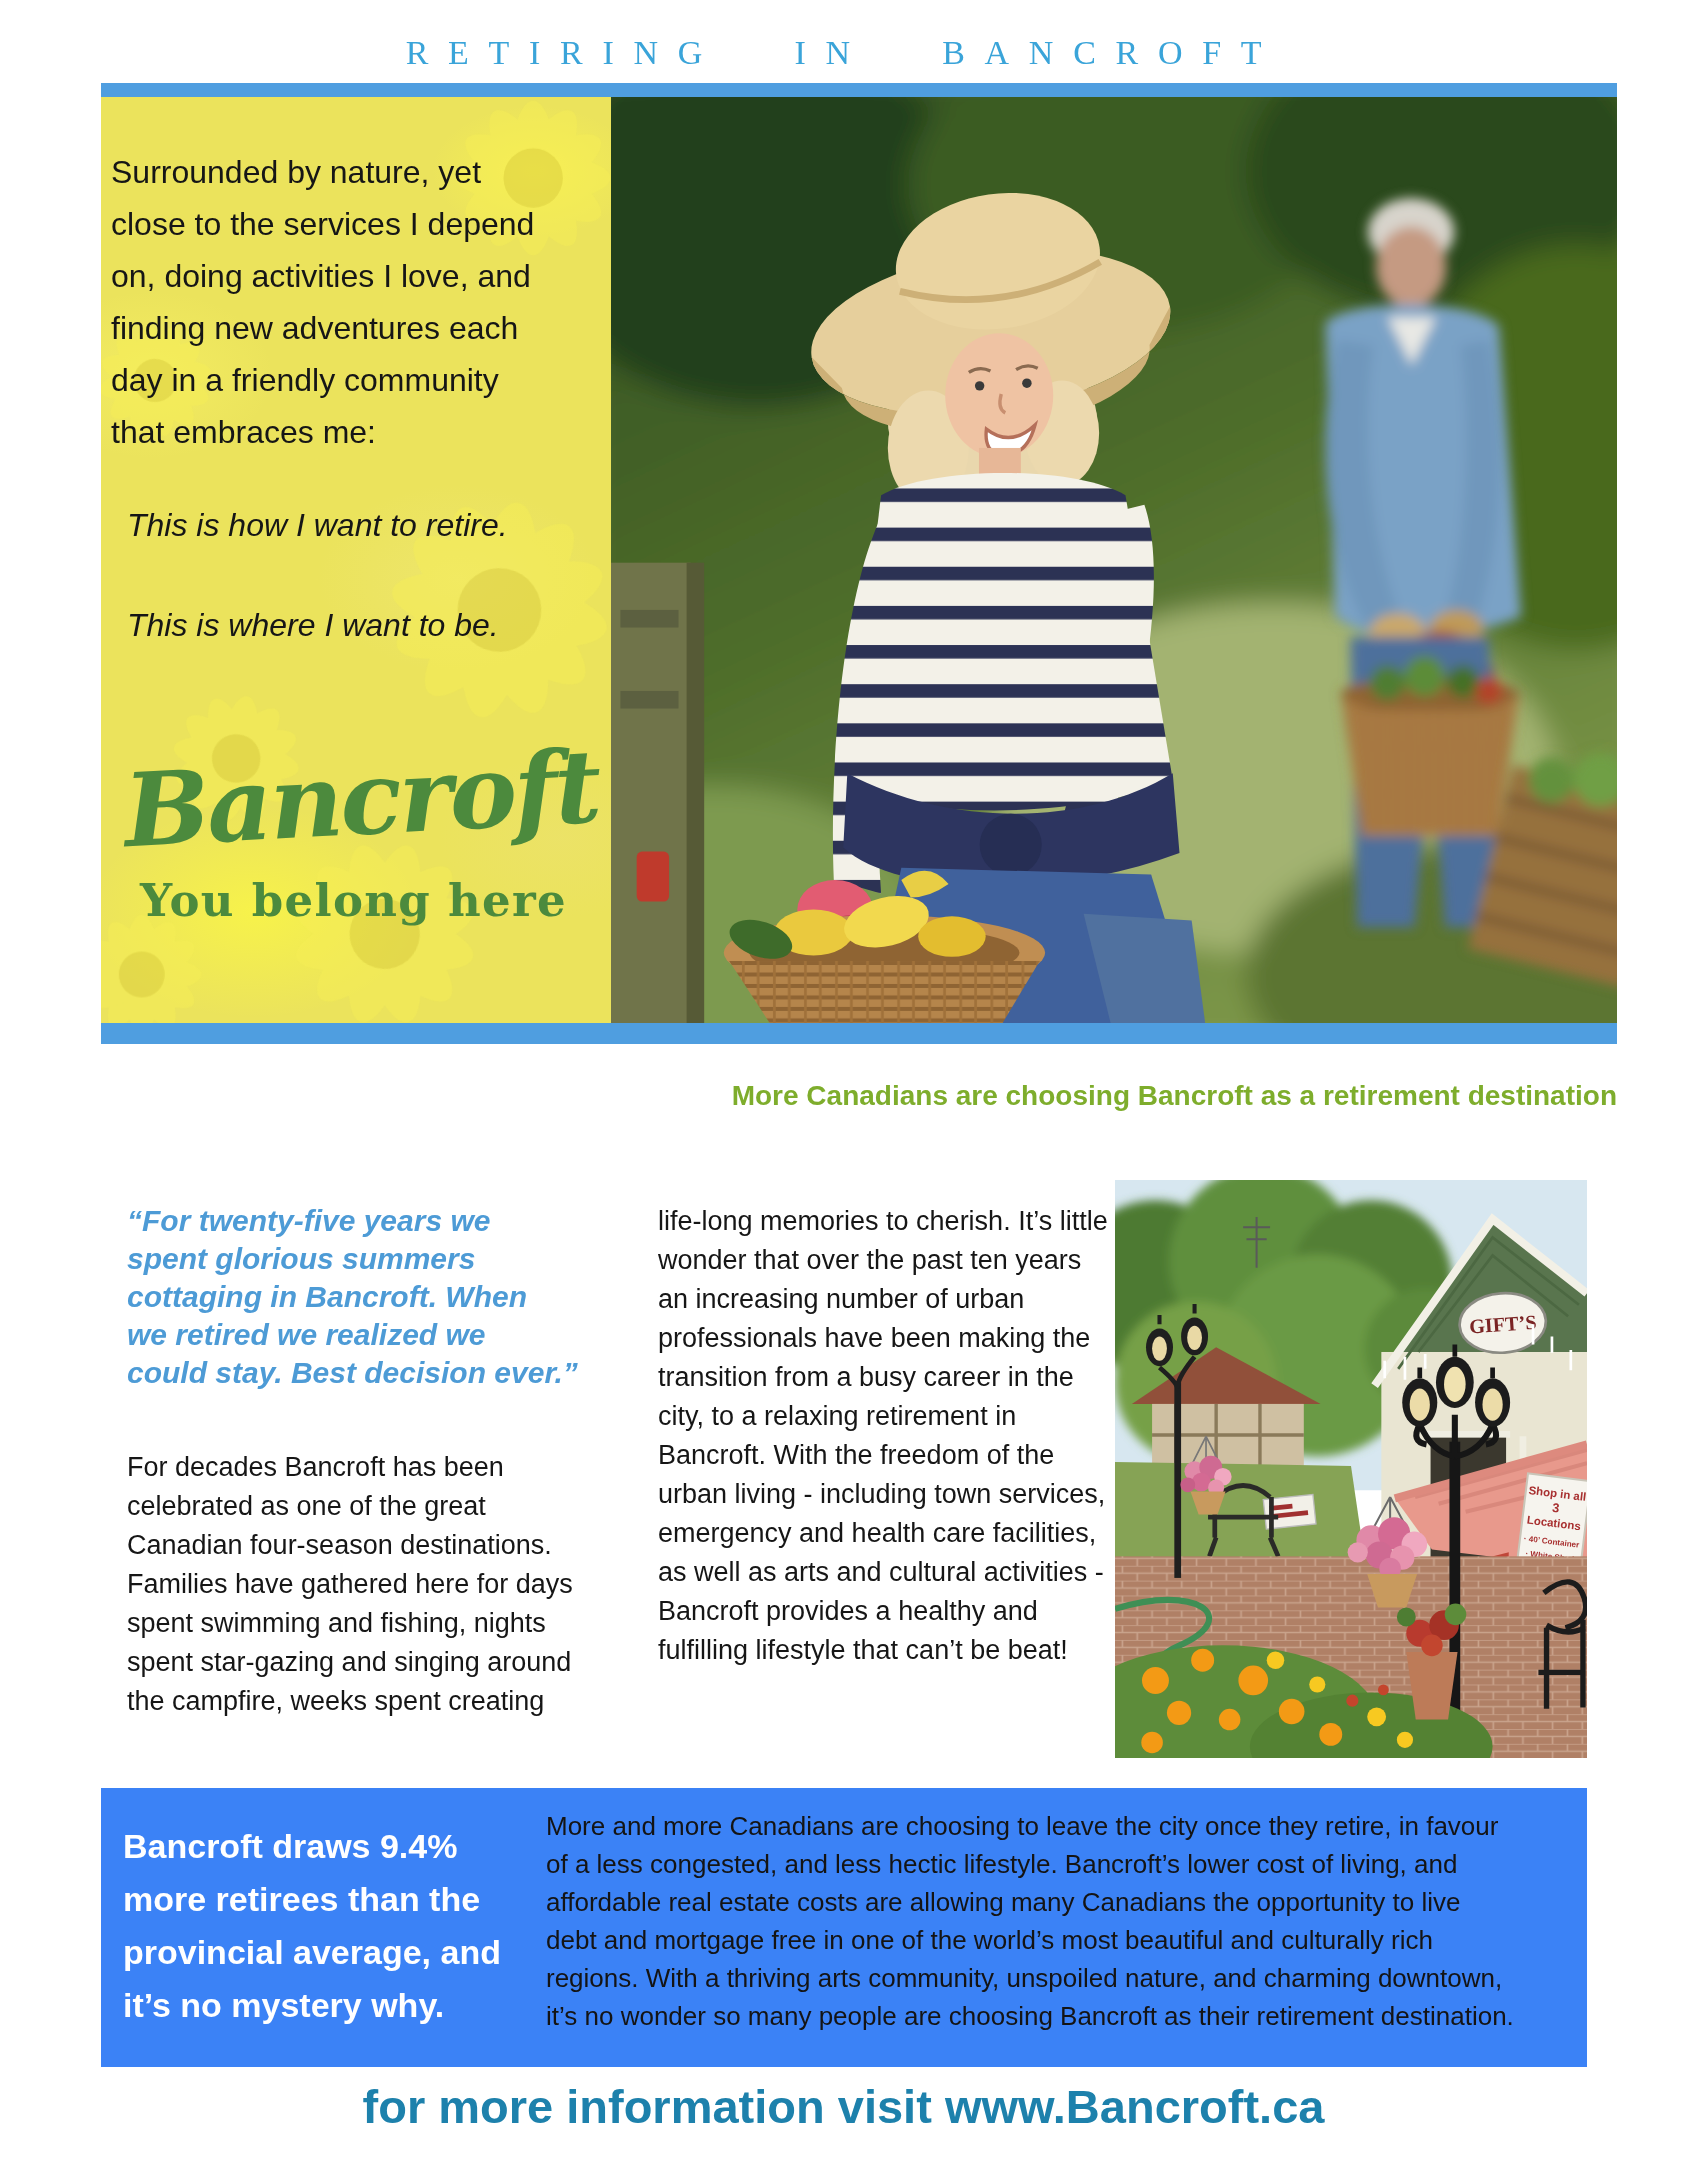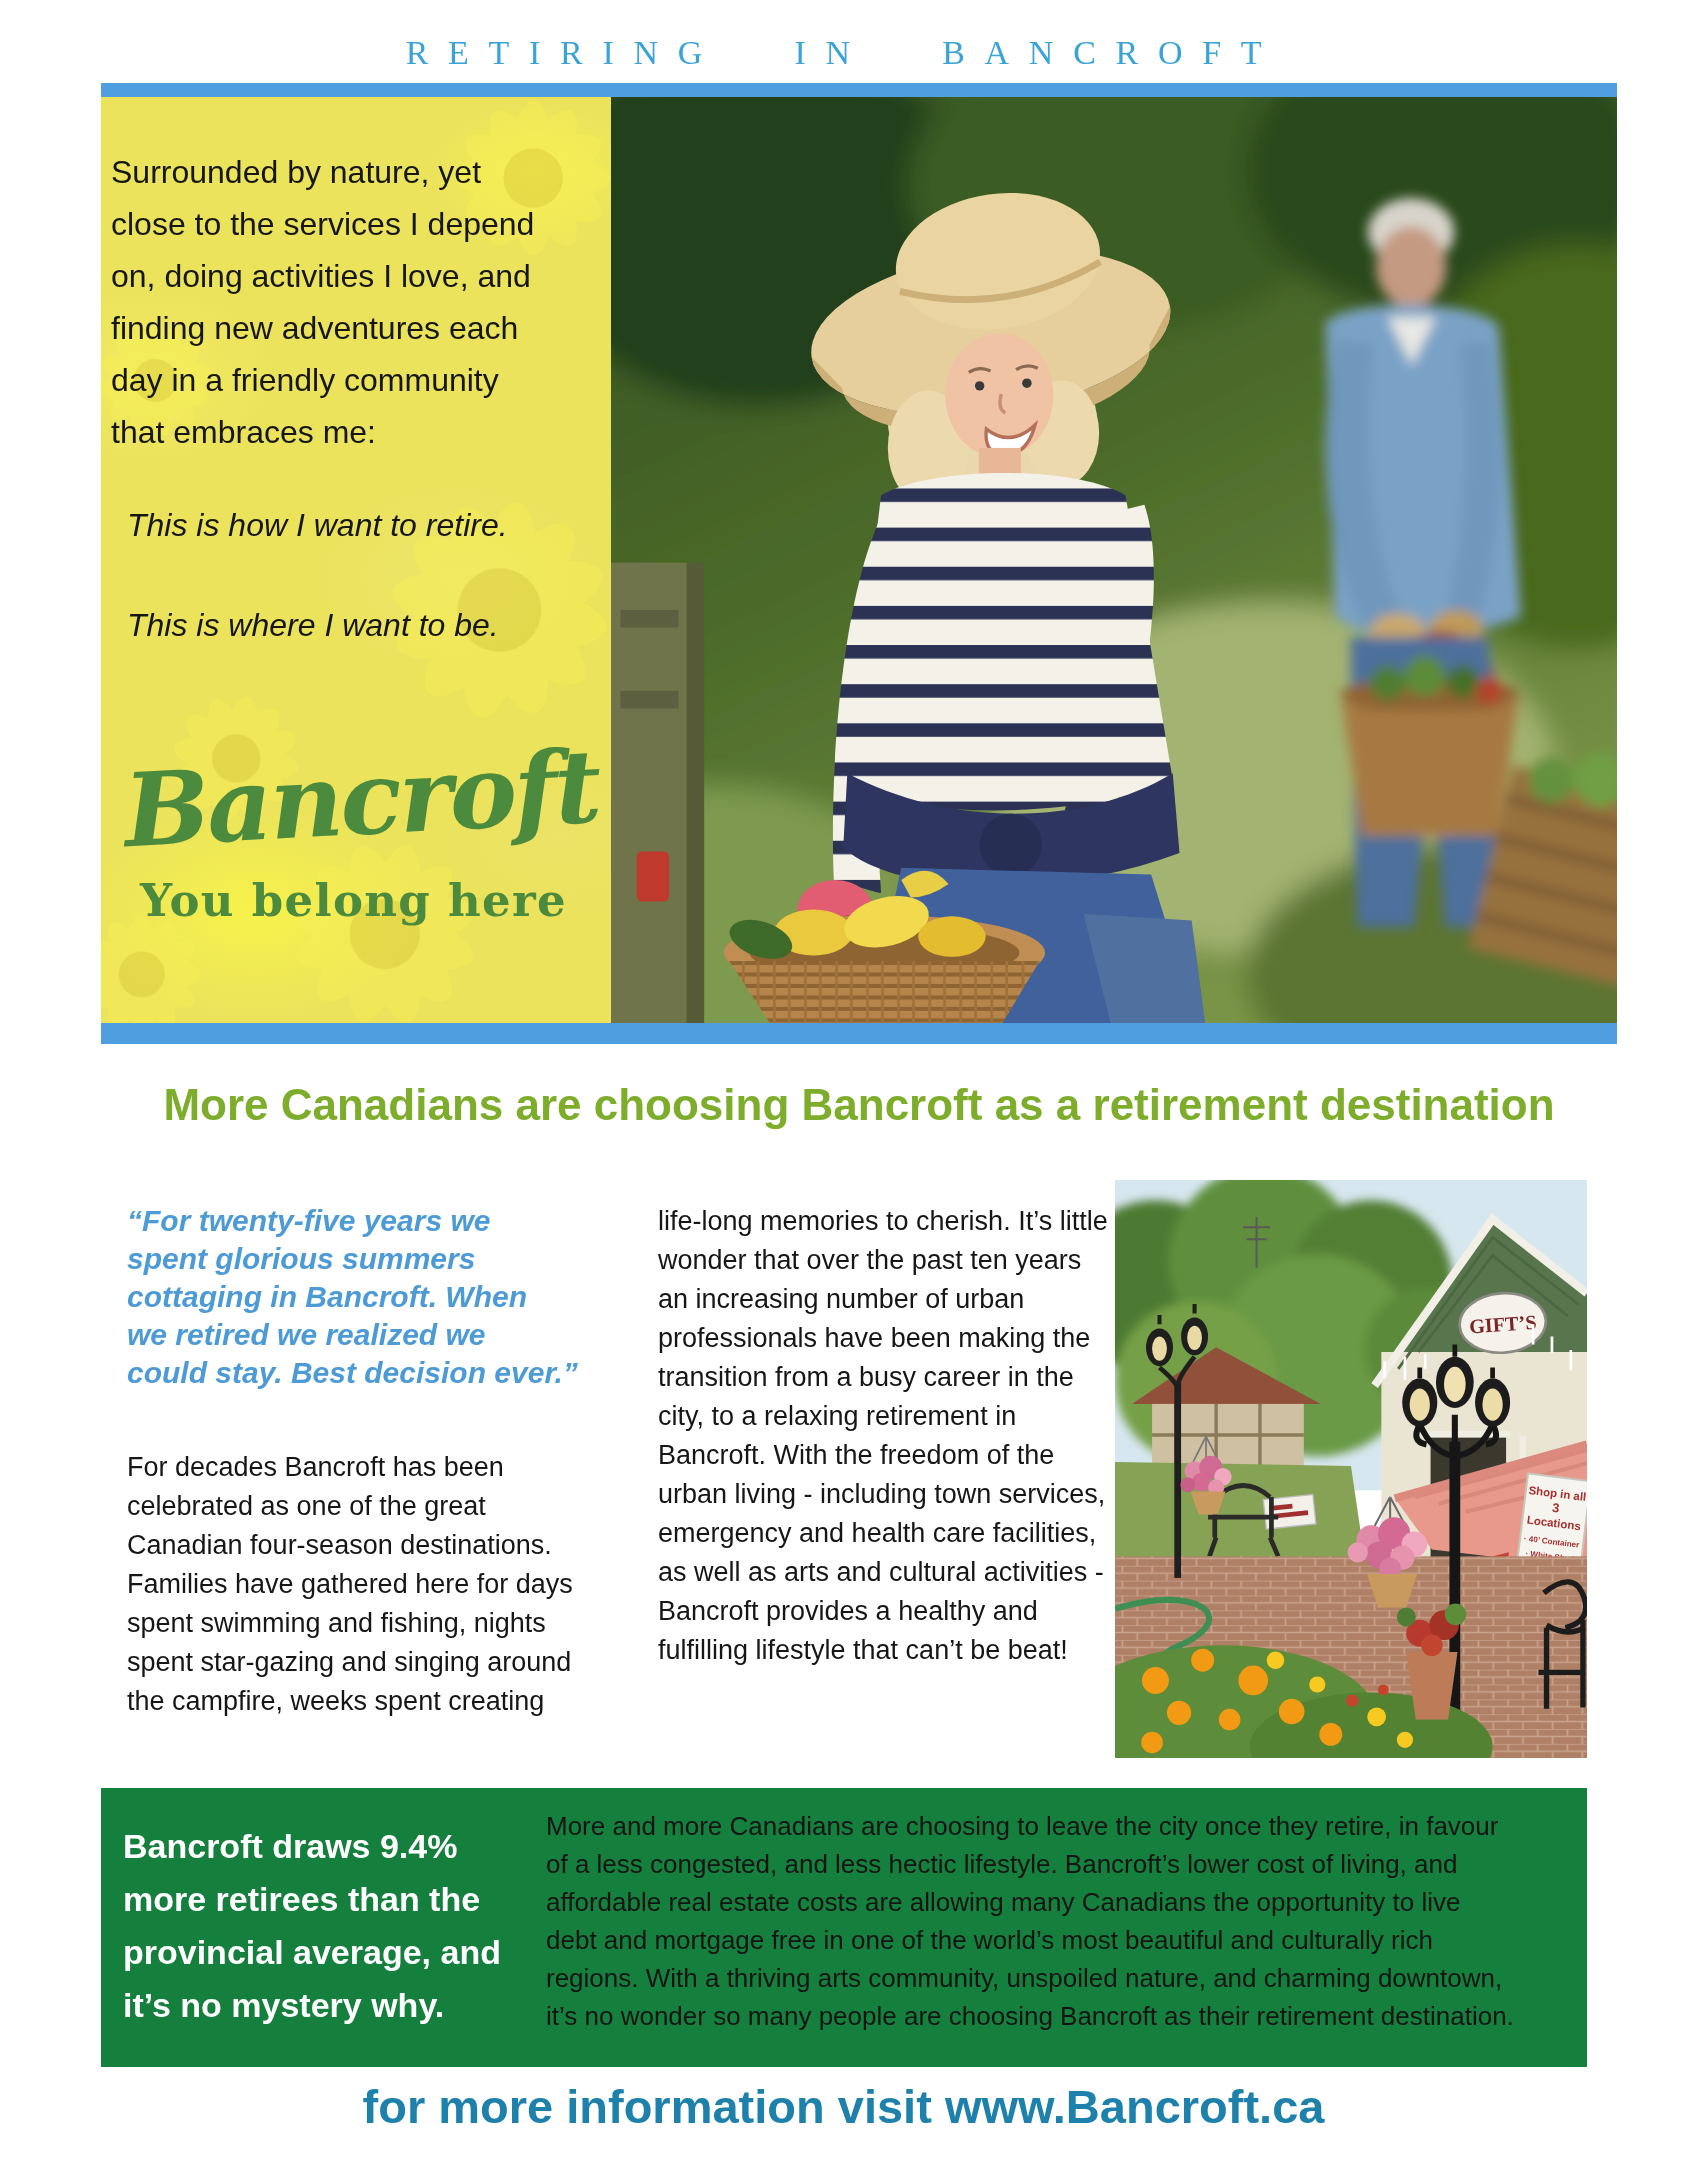--- a/index.html
+++ b/index.html
@@ -34,31 +34,31 @@
     font-family:"DejaVu Serif",serif;font-style:italic;font-weight:bold;
     font-size:101px;color:#4c8a3d;transform:rotate(-3deg);letter-spacing:-2.7px;}
   .brand-slogan{position:absolute;left:39px;top:777px;width:439px;
     font-family:"DejaVu Serif",serif;font-weight:bold;font-size:45px;
     color:#4c8a3d;letter-spacing:1.3px;}
 
   .hero-photo{position:absolute;left:611px;top:97px;width:1006px;height:926px;}
   .shop-photo{position:absolute;left:1115px;top:1180px;width:472px;height:578px;}
 
   
-  .section-heading{position:absolute;left:101px;top:1080px;width:1516px;text-align:center;
-    font-size:44px;font-weight:bold;color:#7ead2c;}
+  .section-heading{position:absolute;left:101px;top:1080px;width:1516px;text-align:right;
+    font-size:28px;font-weight:bold;color:#7ead2c;}
   .quote{position:absolute;left:127px;top:1202px;width:486px;
     font-size:30px;line-height:38px;font-weight:bold;font-style:italic;color:#4d9bd6;}
   .col-left-para{position:absolute;left:127px;top:1448px;width:486px;
     font-size:27px;line-height:39px;font-weight:500;color:#161616;}
   .col-mid-para{position:absolute;left:658px;top:1202px;width:466px;
     font-size:27px;line-height:39px;font-weight:500;color:#161616;}
 
   
-  .stats-box{position:absolute;left:101px;top:1788px;width:1486px;height:279px;background:#15803d;}
+  .stats-box{position:absolute;left:101px;top:1788px;width:1486px;height:279px;background:#3b82f6;}
   .stats-callout{position:absolute;left:22px;top:32px;width:432px;
     font-size:34px;line-height:53px;font-weight:bold;color:#ffffff;}
   .stats-body{position:absolute;left:445px;top:19px;width:1033px;
     font-size:26px;line-height:38px;font-weight:500;color:#141414;}
 
   
   .footer-link{position:absolute;left:0;top:2079px;width:1687px;text-align:center;
     font-size:47px;font-weight:bold;color:#1d81ac;}
 </style>
 </head>

